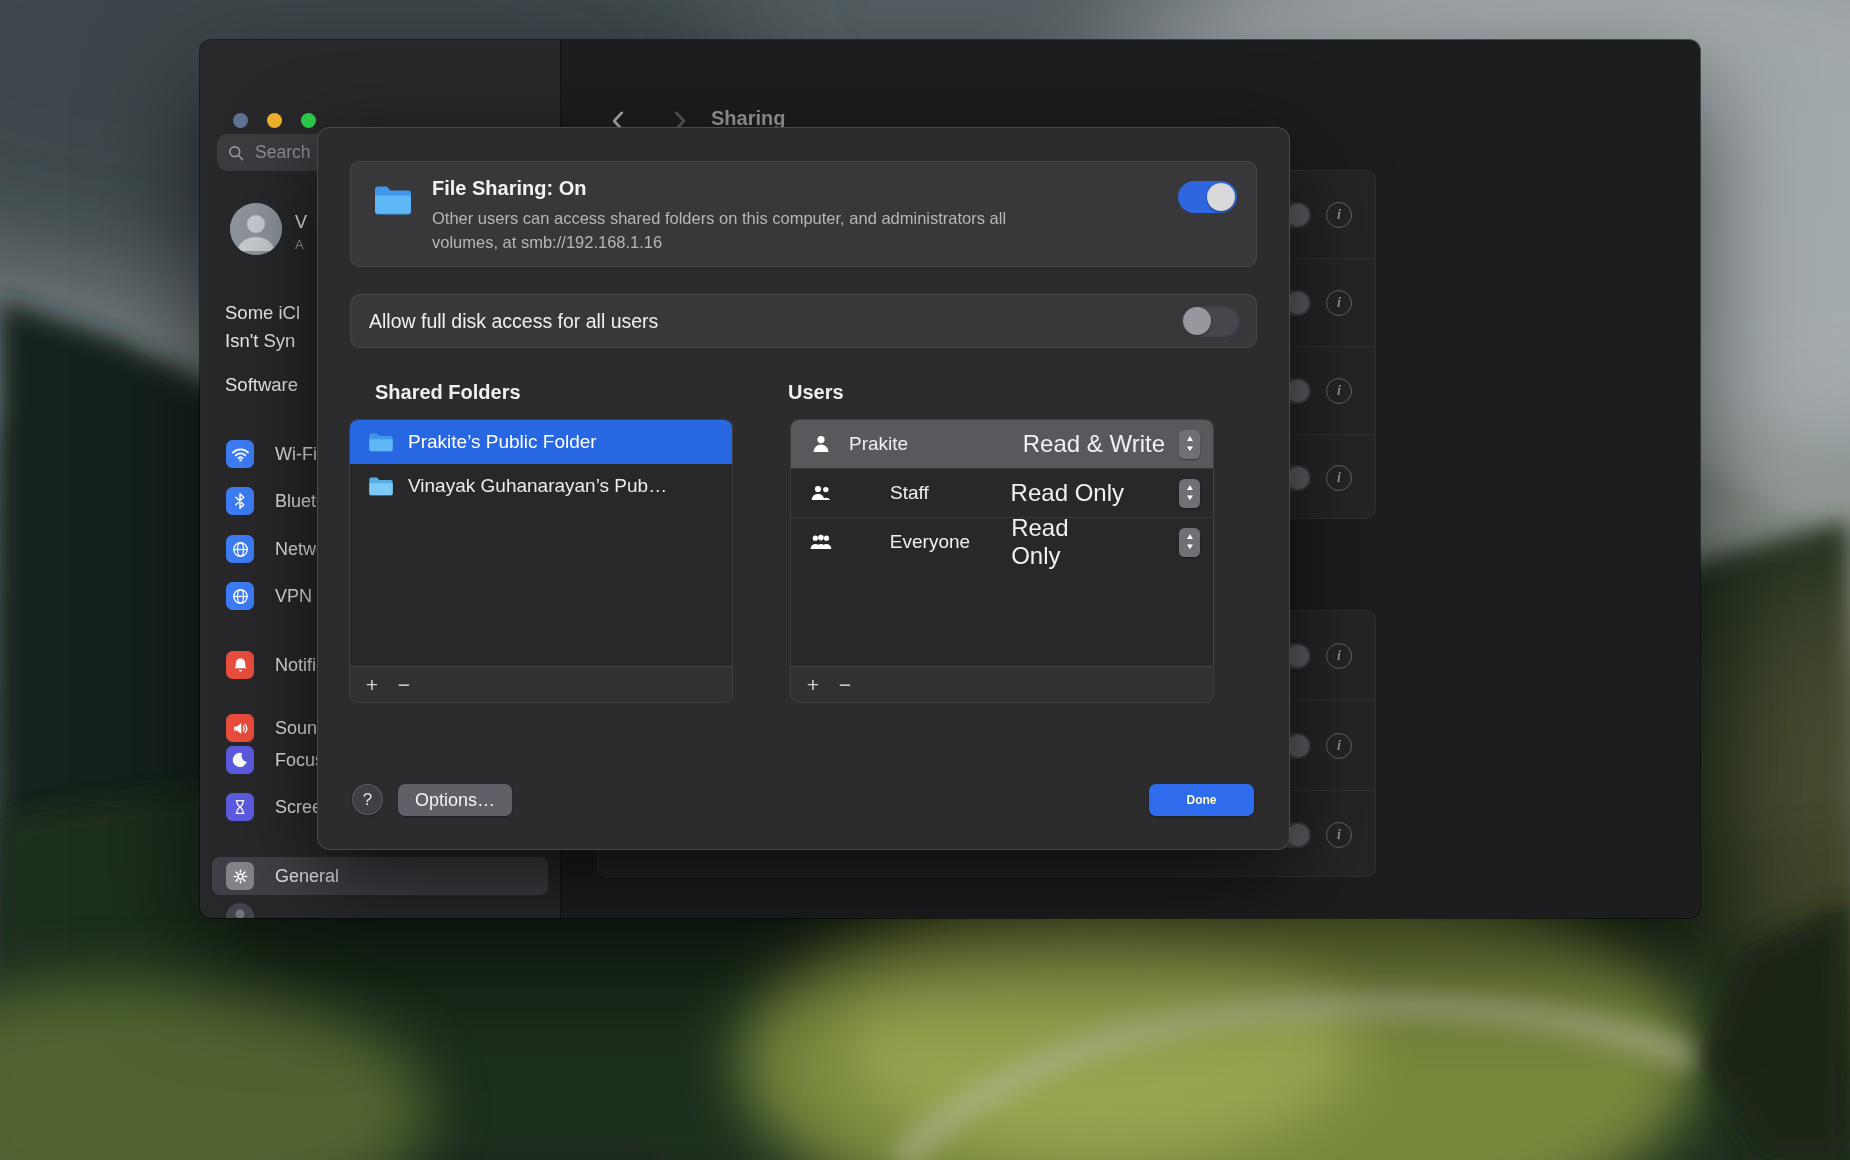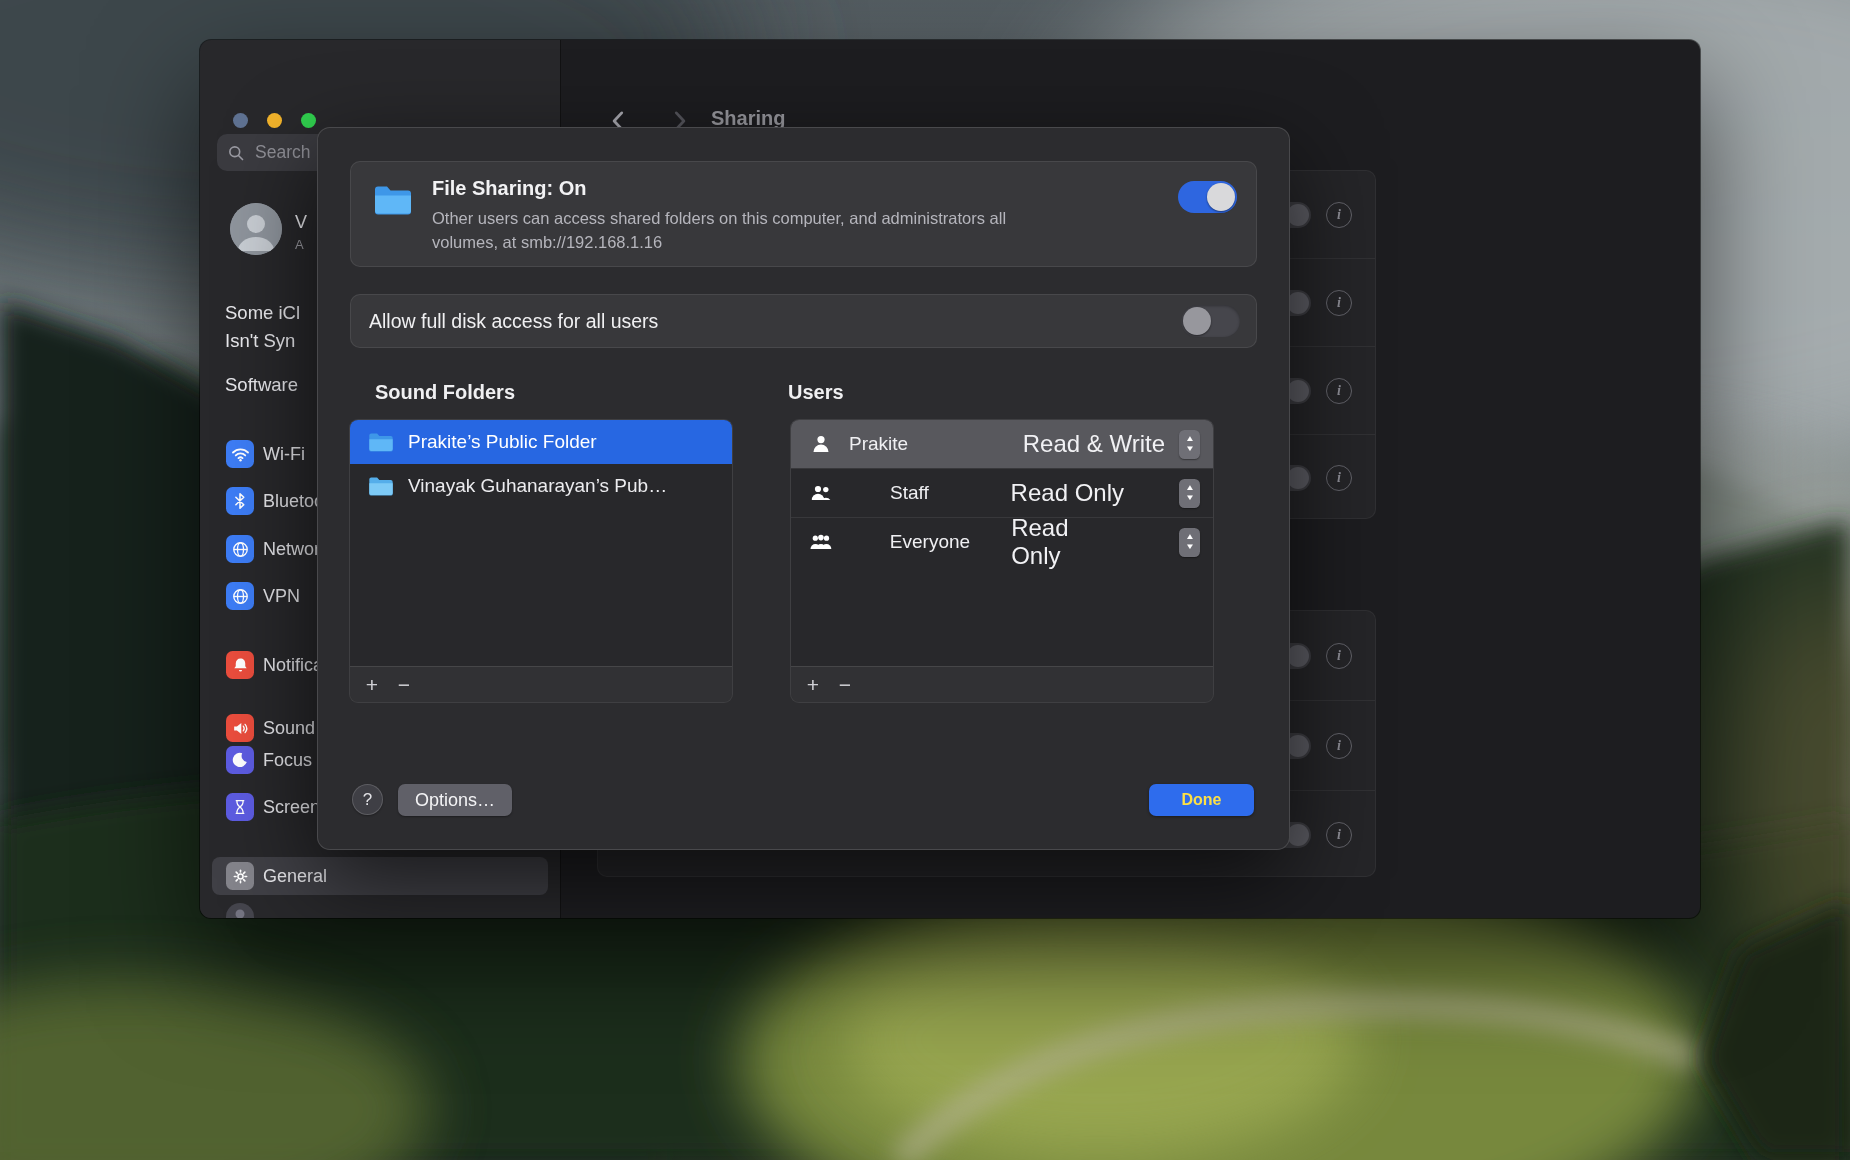--- a/index.html
+++ b/index.html
@@ -19,21 +19,21 @@
   .tl.c3{left:101px;background:#31d14f;}
   .search{position:absolute;left:17px;top:94px;width:330px;height:37px;border-radius:10px;
     background:#3b3b40;display:flex;align-items:center;gap:8px;padding:0 10px;box-sizing:border-box;}
   .search input{flex:1;background:transparent;border:0;outline:0;color:#c8c8cd;font-size:17.5px;font-family:inherit;}
   .search input::placeholder{color:#8f8f96;}
   .avatar{position:absolute;left:30px;top:163px;width:52px;height:52px;border-radius:50%;
     overflow:hidden;background:#8f959d;}
   .acct-name{position:absolute;left:95px;top:172px;font-size:18px;color:#ececf0;}
   .acct-sub{position:absolute;left:95px;top:197px;font-size:13px;color:#9b9ba2;}
   .alert{position:absolute;left:25px;font-size:18.5px;color:#e9e9ed;}
-  .nav-item{position:absolute;left:26px;display:flex;align-items:center;gap:9px;height:34px;}
+  .nav-item{position:absolute;left:26px;display:flex;align-items:center;gap:21px;height:34px;}
   .nav-label{font-size:18px;color:#e6e6ea;white-space:nowrap;}
   .icn{width:28px;height:28px;border-radius:6.5px;display:flex;align-items:center;justify-content:center;flex:0 0 auto;}
   .gen-hl{position:absolute;left:12px;top:817px;width:336px;height:38px;border-radius:8px;background:#404046;}
   .part-icn{position:absolute;left:26px;top:863px;}
 
   .main{position:absolute;left:361px;top:0;right:0;bottom:0;}
   .navbtn{position:absolute;top:68px;width:26px;height:26px;}
   .title{position:absolute;left:150px;top:67px;font-size:20px;font-weight:700;color:#97979d;}
   .gbox{position:absolute;left:36px;width:779px;background:rgba(255,255,255,0.04);
     border:1px solid rgba(255,255,255,0.05);border-radius:10px;box-sizing:border-box;}
@@ -79,21 +79,21 @@
   .tgl.off{background:#46464c;box-shadow:inset 0 1px 3px rgba(0,0,0,.3);}
   .knob{position:absolute;top:2px;width:28px;height:28px;border-radius:50%;box-shadow:0 1px 2px rgba(0,0,0,.45);}
   .tgl.on .knob{right:2px;background:#d9d9db;}
   .tgl.off .knob{left:2px;background:#97979d;}
   .help{position:absolute;left:34px;top:656px;width:31px;height:31px;border-radius:50%;background:#3f3f45;
     border:1px solid rgba(255,255,255,0.16);color:#e3e3e7;font-size:17px;display:flex;align-items:center;
     justify-content:center;box-sizing:border-box;box-shadow:0 1px 2px rgba(0,0,0,.3);}
   .optbtn{position:absolute;left:80px;top:656px;height:32px;padding:0 17px;border-radius:7px;background:#606068;
     color:#f4f4f6;font-size:18px;display:flex;align-items:center;box-shadow:0 1px 2px rgba(0,0,0,.35);}
   .donebtn{position:absolute;right:35px;top:656px;height:32px;min-width:105px;box-sizing:border-box;
-    border-radius:7px;background:#2e6ced;color:#fde047;font-size:16px;font-weight:600;display:flex;
+    border-radius:7px;background:#2e6ced;color:#fef9c3;font-size:12px;font-weight:600;display:flex;
     align-items:center;justify-content:center;box-shadow:0 1px 3px rgba(0,0,0,.4);}
 </style>
 </head>
 <body>
 
 <div class="stage">
 
   <svg class="wall" width="1850" height="1160" viewBox="0 0 1850 1160" preserveAspectRatio="none">
     <defs>
       <linearGradient id="sky" x1="0" y1="0" x2="0" y2="1">
@@ -323,21 +323,21 @@
         </span>
     </div>
 
     <div class="panel p2" style="top:166px;height:54px">
       <span class="p2-label">Allow full disk access for all users</span>
       <span class="tgl off">
           <span class="knob"></span>
         </span>
     </div>
 
-    <span class="shead" style="left:57px">Sound Folders</span>
+    <span class="shead" style="left:57px">Shared Folders</span>
     <span class="shead" style="left:470px">Users</span>
 
     <div class="listbox" style="left:31px;width:384px">
       <div class="frow sel">
         <svg width="26" height="21" viewBox="0 0 40 32">
           <path d="M2 5 a3 3 0 0 1 3 -3 h9 l3.5 4 H35 a3 3 0 0 1 3 3 v18 a3 3 0 0 1 -3 3 H5 a3 3 0 0 1 -3 -3 z" fill="#3e97e8"></path>
           <path d="M2 11 h36 v15 a3 3 0 0 1 -3 3 H5 a3 3 0 0 1 -3 -3 z" fill="#5fb7f7"></path>
         </svg>
         <span class="frow-label">Prakite’s Public Folder</span>
       </div>

